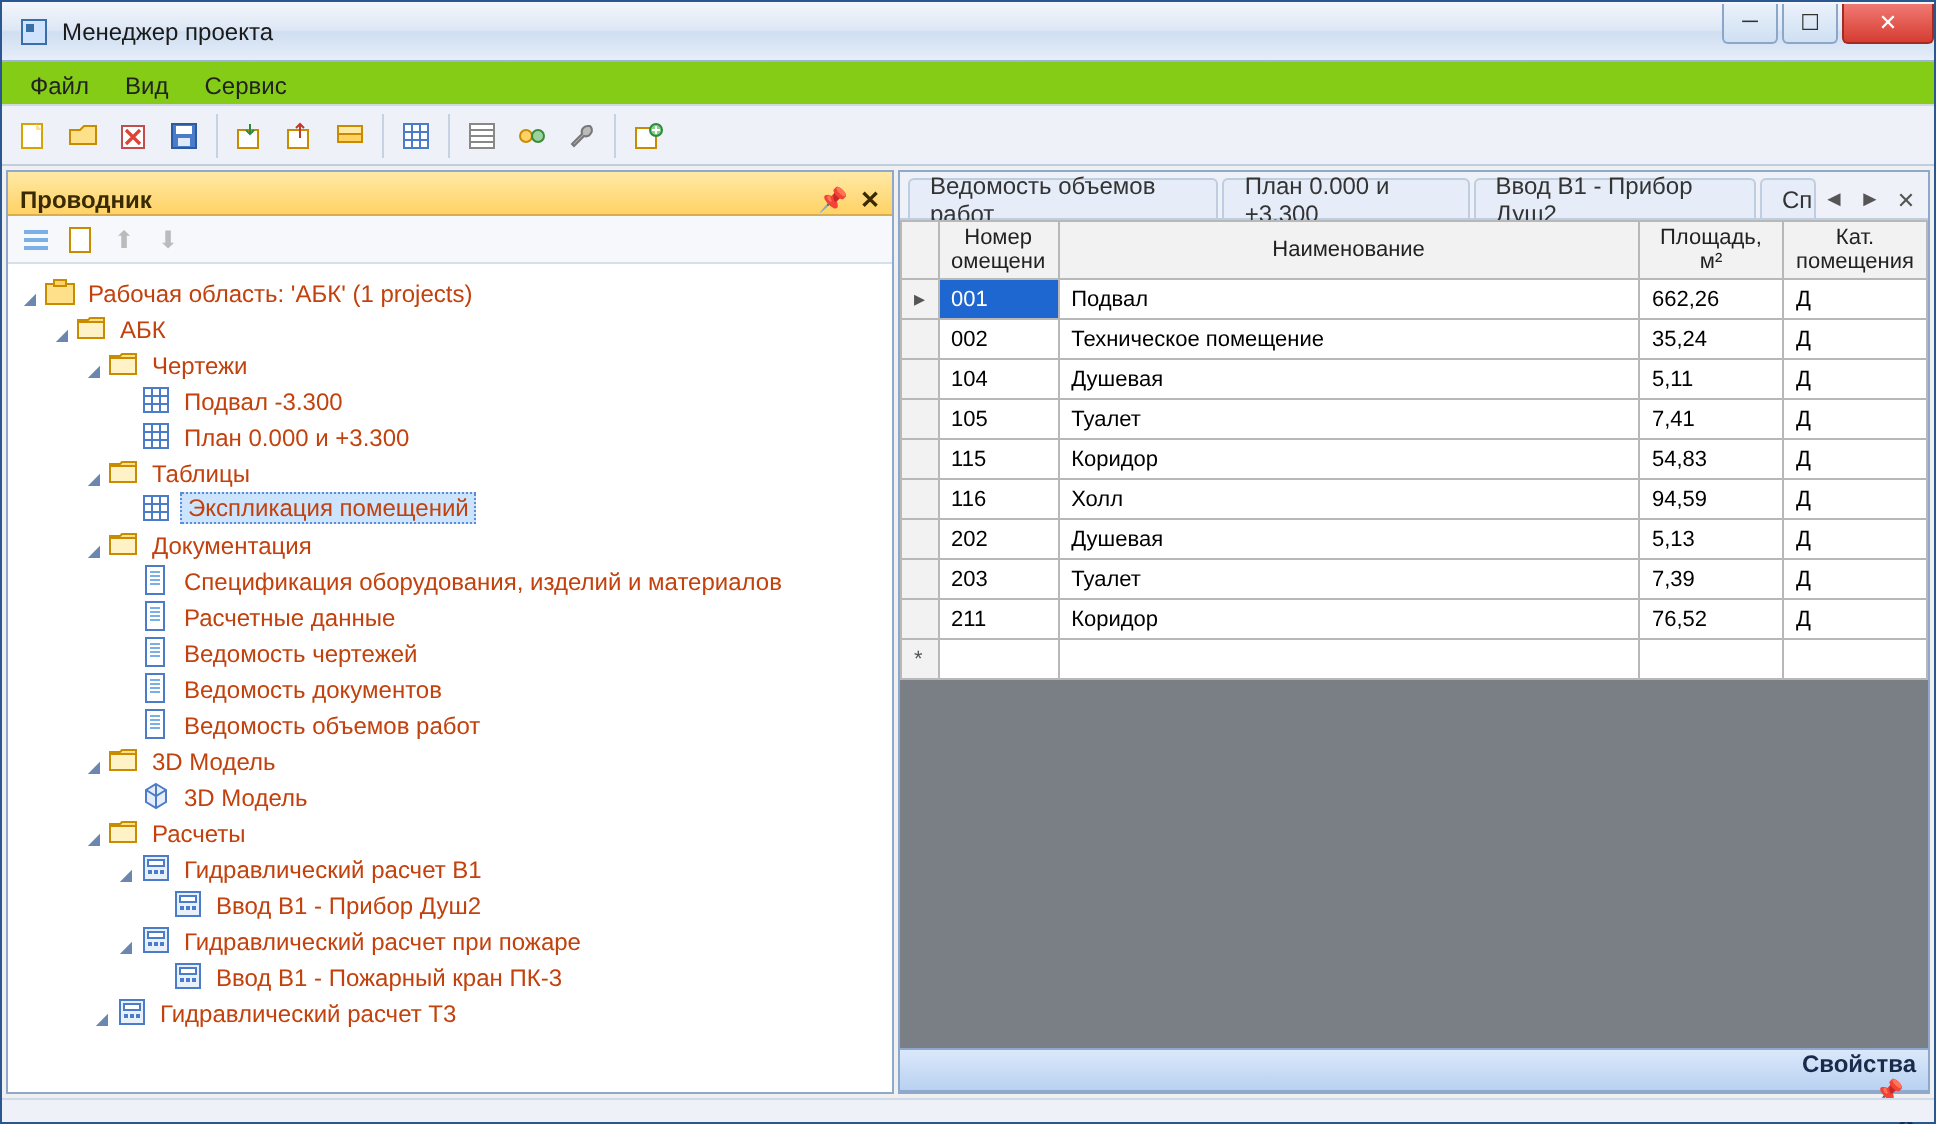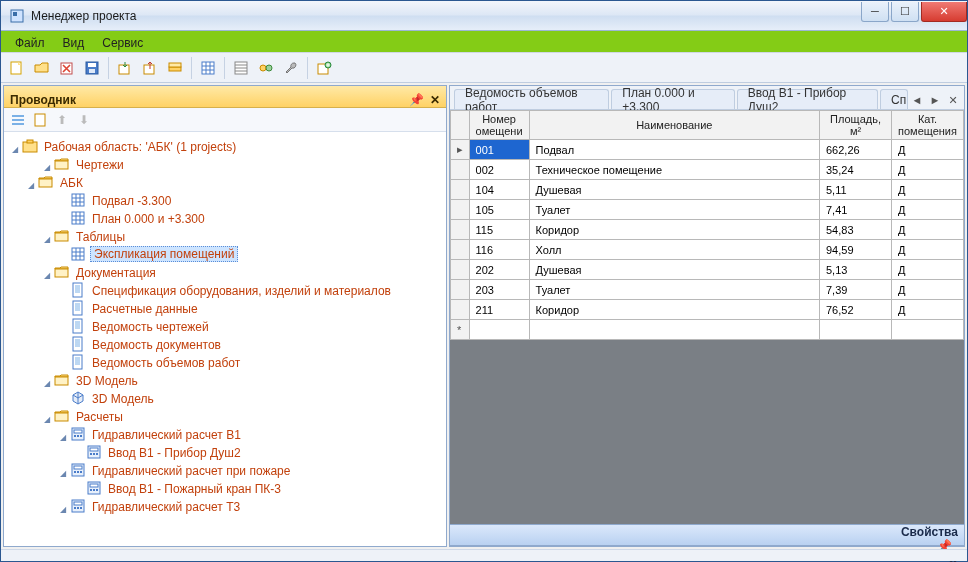--- a/index.html
+++ b/index.html
@@ -190,39 +190,39 @@
           <div class="node " style="padding-left:4px">
     <span class="tw open"></span>
     <span class="ico">
               <svg width="16" height="16">
                 <rect x="1" y="4" width="14" height="10" fill="#ffe08a" stroke="#c98b00"></rect>
                 <rect x="5" y="2" width="6" height="3" fill="#ffd265" stroke="#c98b00"></rect>
               </svg>
             </span>
     <span class="lbl">Рабочая область: 'АБК' (1 projects)</span>
   </div>
-          <div class="node " style="padding-left:36px">
+          <div class="node " style="padding-left:20px">
     <span class="tw open"></span>
     <span class="ico">
               <svg width="16" height="16">
                 <path d="M1 4h5l1-1h7v2H1z" fill="#ffe08a" stroke="#c98b00"></path>
                 <rect x="1" y="5" width="13" height="8" fill="#fff2c6" stroke="#c98b00"></rect>
               </svg>
             </span>
-    <span class="lbl">Чертежи</span>
-  </div>
-          <div class="node " style="padding-left:20px">
+    <span class="lbl">АБК</span>
+  </div>
+          <div class="node " style="padding-left:36px">
     <span class="tw open"></span>
     <span class="ico">
               <svg width="16" height="16">
                 <path d="M1 4h5l1-1h7v2H1z" fill="#ffe08a" stroke="#c98b00"></path>
                 <rect x="1" y="5" width="13" height="8" fill="#fff2c6" stroke="#c98b00"></rect>
               </svg>
             </span>
-    <span class="lbl">АБК</span>
+    <span class="lbl">Чертежи</span>
   </div>
           <div class="node " style="padding-left:52px">
     <span class="tw none"></span>
     <span class="ico">
               <svg width="16" height="16">
                 <rect x="2" y="2" width="12" height="12" fill="#fff" stroke="#4a7cc9"></rect>
                 <path d="M2 6h12M2 10h12M6 2v12M10 2v12" stroke="#4a7cc9"></path>
               </svg>
             </span>
     <span class="lbl">Подвал -3.300</span>
@@ -392,21 +392,21 @@
               <svg width="16" height="16">
                 <rect x="2" y="2" width="12" height="12" fill="#e8f0fb" stroke="#4a7cc9"></rect>
                 <rect x="4" y="4" width="8" height="3" fill="#fff" stroke="#4a7cc9"></rect>
                 <rect x="4" y="9" width="2" height="2" fill="#4a7cc9"></rect>
                 <rect x="7" y="9" width="2" height="2" fill="#4a7cc9"></rect>
                 <rect x="10" y="9" width="2" height="2" fill="#4a7cc9"></rect>
               </svg>
             </span>
     <span class="lbl">Ввод В1 - Пожарный кран ПК-3</span>
   </div>
-          <div class="node " style="padding-left:52px">
+          <div class="node " style="padding-left:40px">
     <span class="tw open"></span>
     <span class="ico">
               <svg width="16" height="16">
                 <rect x="2" y="2" width="12" height="12" fill="#e8f0fb" stroke="#4a7cc9"></rect>
                 <rect x="4" y="4" width="8" height="3" fill="#fff" stroke="#4a7cc9"></rect>
                 <rect x="4" y="9" width="2" height="2" fill="#4a7cc9"></rect>
                 <rect x="7" y="9" width="2" height="2" fill="#4a7cc9"></rect>
                 <rect x="10" y="9" width="2" height="2" fill="#4a7cc9"></rect>
               </svg>
             </span>

